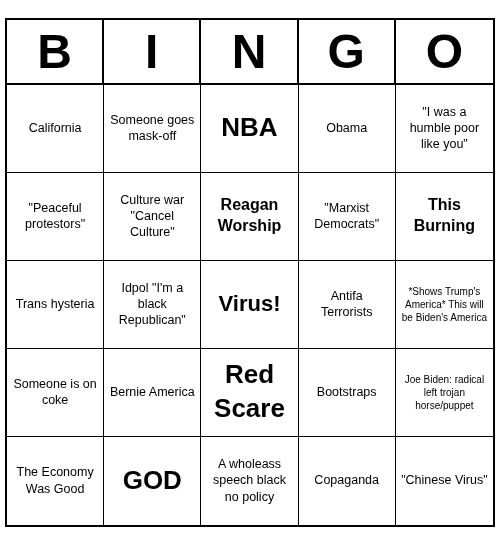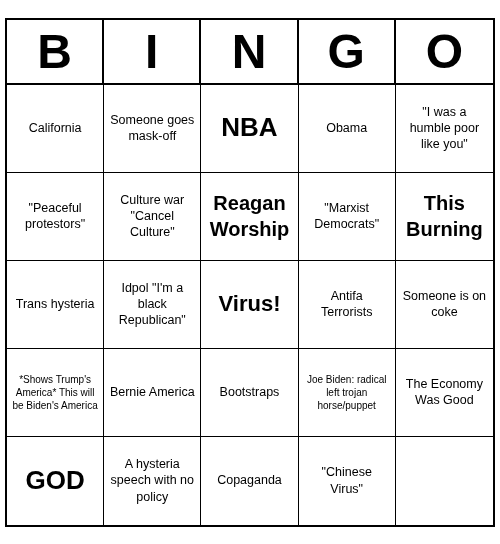--- a/index.html
+++ b/index.html
@@ -52,21 +52,21 @@
       border-right: none;
     }
     .bingo-cell:nth-child(n+21) {
       border-bottom: none;
     }
     .bingo-cell.free {
       font-size: 22px;
       font-weight: bold;
     }
     .bingo-cell.large-text {
-      font-size: 20px;
+      font-size: 16px;
       font-weight: bold;
     }
     .bingo-cell.xlarge-text {
       font-size: 26px;
       font-weight: bold;
       text-align: center;
     }
   </style>
 </head>
 <body>
@@ -87,24 +87,25 @@
       <div class="bingo-cell">"I was a humble poor like you"</div>
       <div class="bingo-cell">"Peaceful protestors"</div>
       <div class="bingo-cell">Culture war "Cancel Culture"</div>
       <div class="bingo-cell large-text">Reagan Worship</div>
       <div class="bingo-cell">"Marxist Democrats"</div>
       <div class="bingo-cell large-text">This Burning</div>
       <div class="bingo-cell">Trans hysteria</div>
       <div class="bingo-cell">Idpol "I'm a black Republican"</div>
       <div class="bingo-cell free">Virus!</div>
       <div class="bingo-cell">Antifa Terrorists</div>
+      <div class="bingo-cell" style="font-size: 10px;">*Shows Trump's America* This will be Biden's America</div>
       <div class="bingo-cell">Someone is on coke</div>
-      <div class="bingo-cell" style="font-size: 10px;">*Shows Trump's America* This will be Biden's America</div>
       <div class="bingo-cell">Bernie America</div>
+      <div class="bingo-cell xlarge-text">Red Scare</div>
       <div class="bingo-cell">Bootstraps</div>
       <div class="bingo-cell" style="font-size: 10px;">Joe Biden: radical left trojan horse/puppet</div>
       <div class="bingo-cell">The Economy Was Good</div>
       <div class="bingo-cell xlarge-text">GOD</div>
-      <div class="bingo-cell">A hysteria speech with no policy</div>
+      <div class="bingo-cell">A wholeass speech black no policy</div>
       <div class="bingo-cell">Copaganda</div>
       <div class="bingo-cell">"Chinese Virus"</div>
     </div>
 </div>
 
 </body></html>

